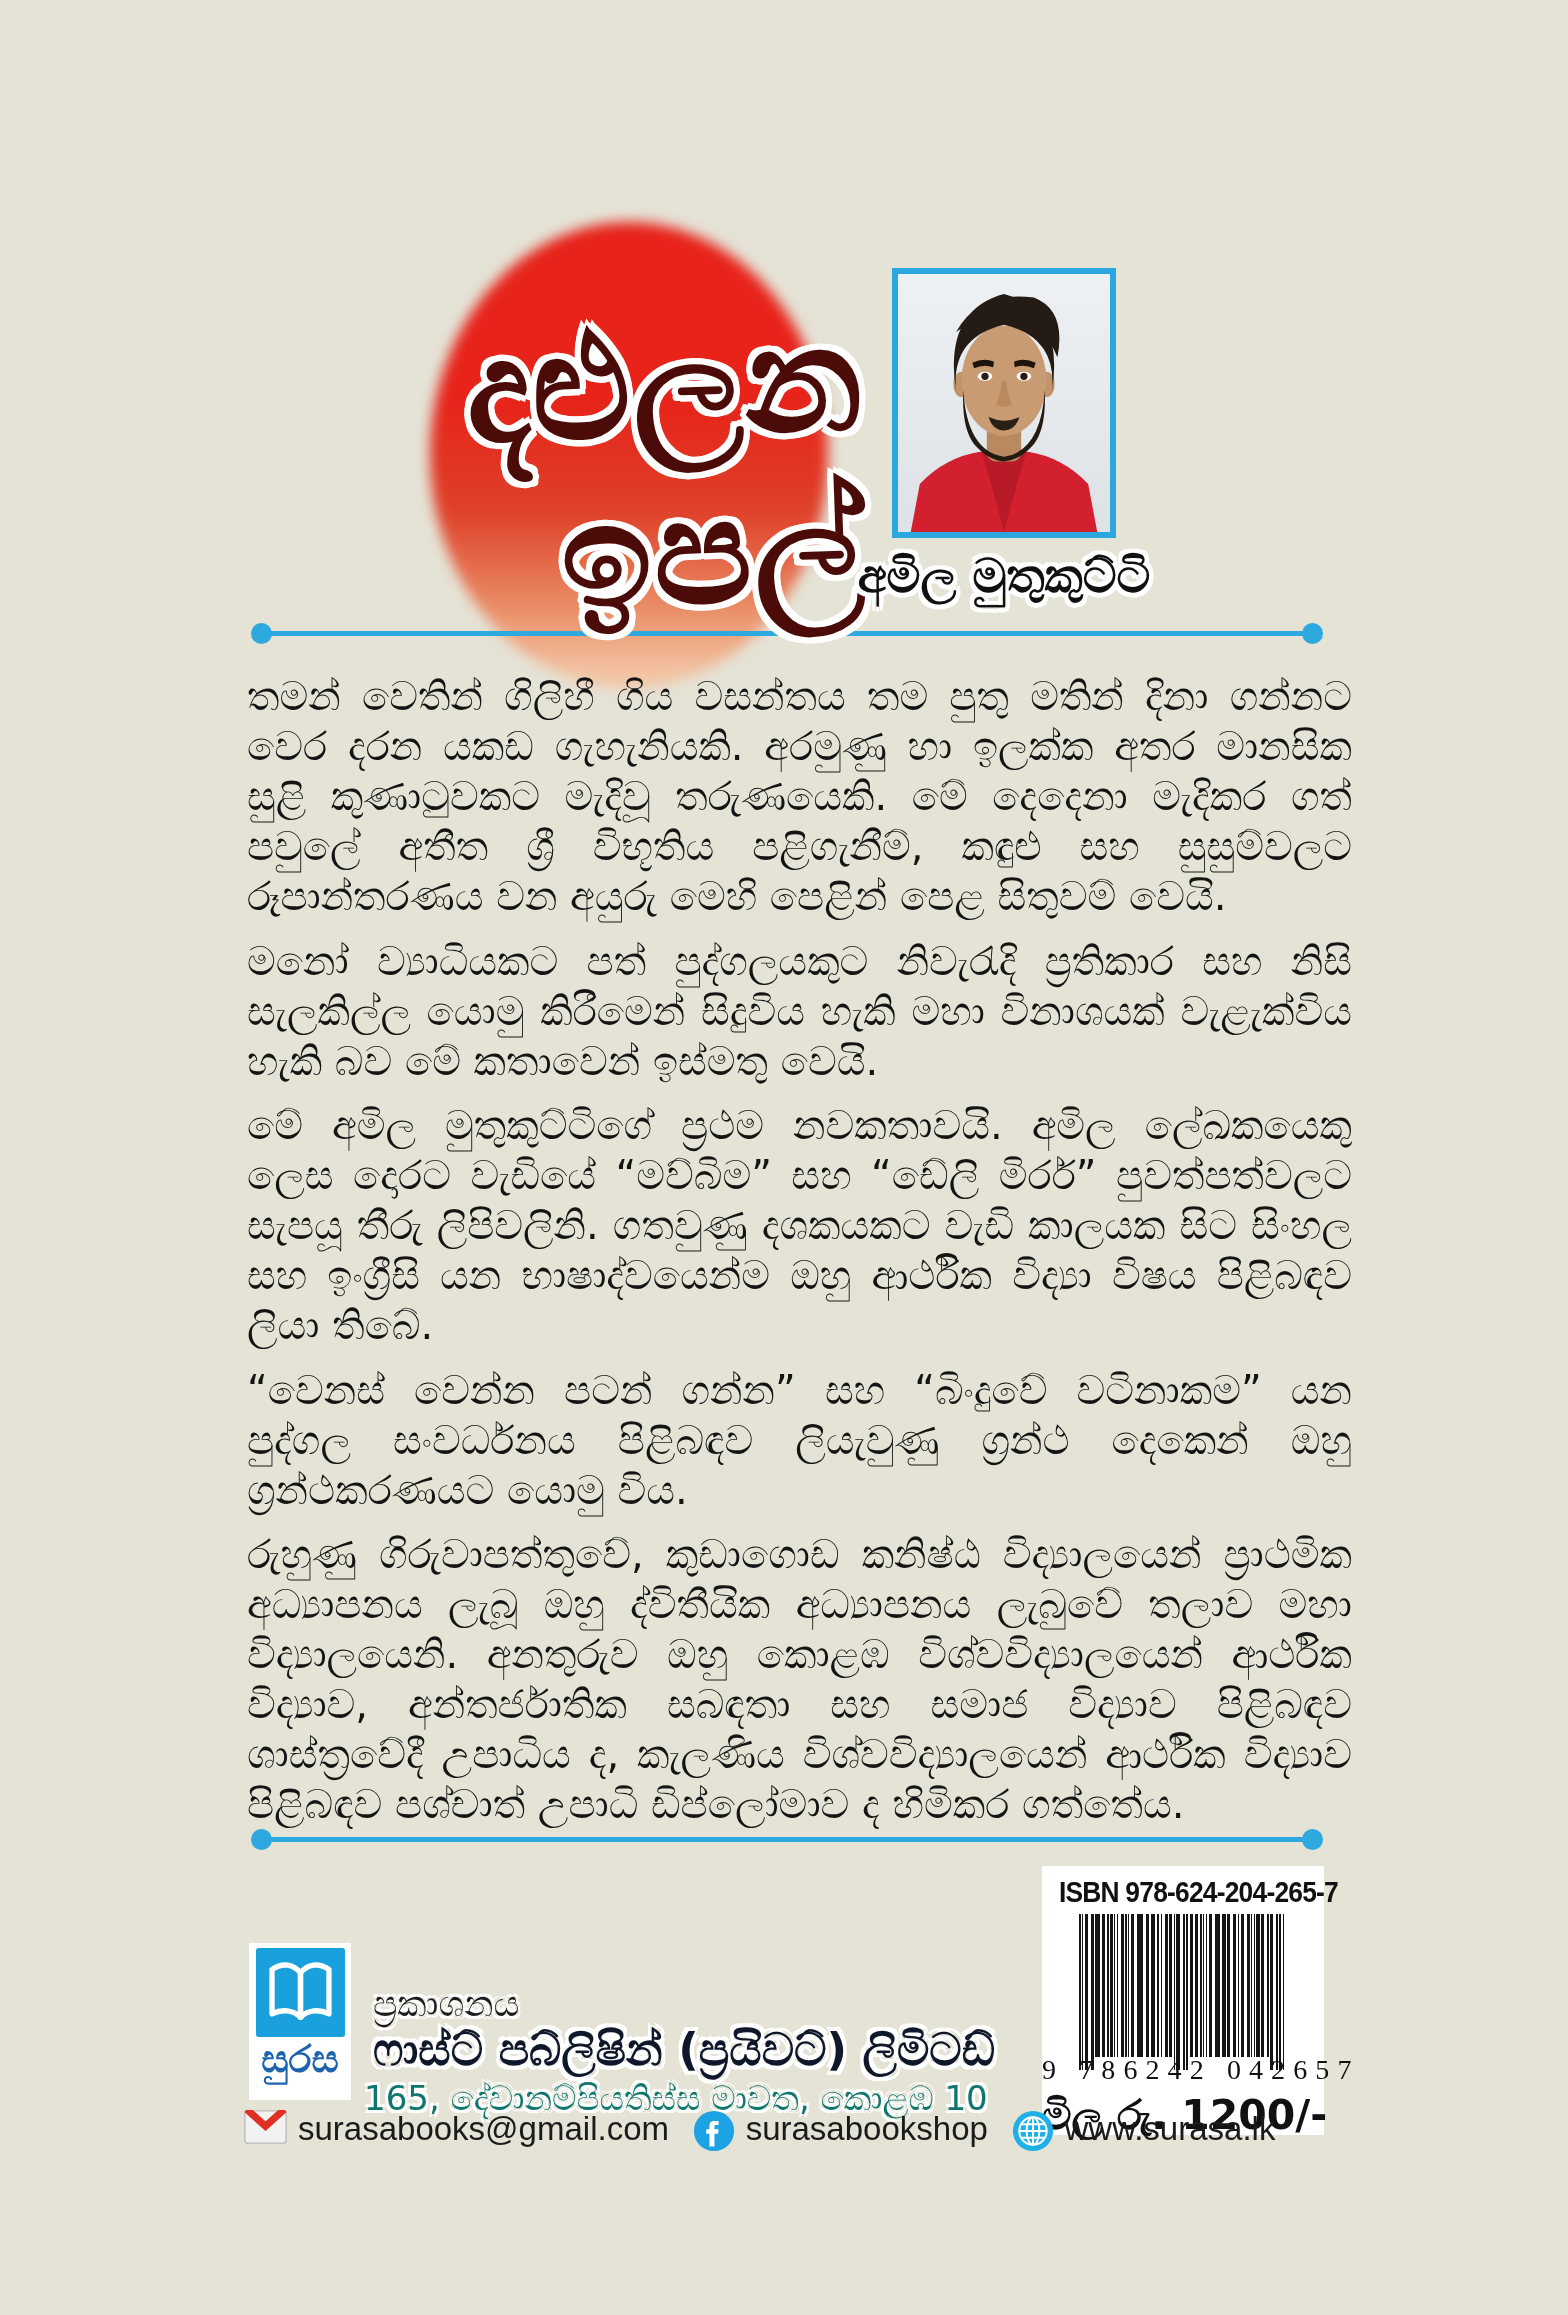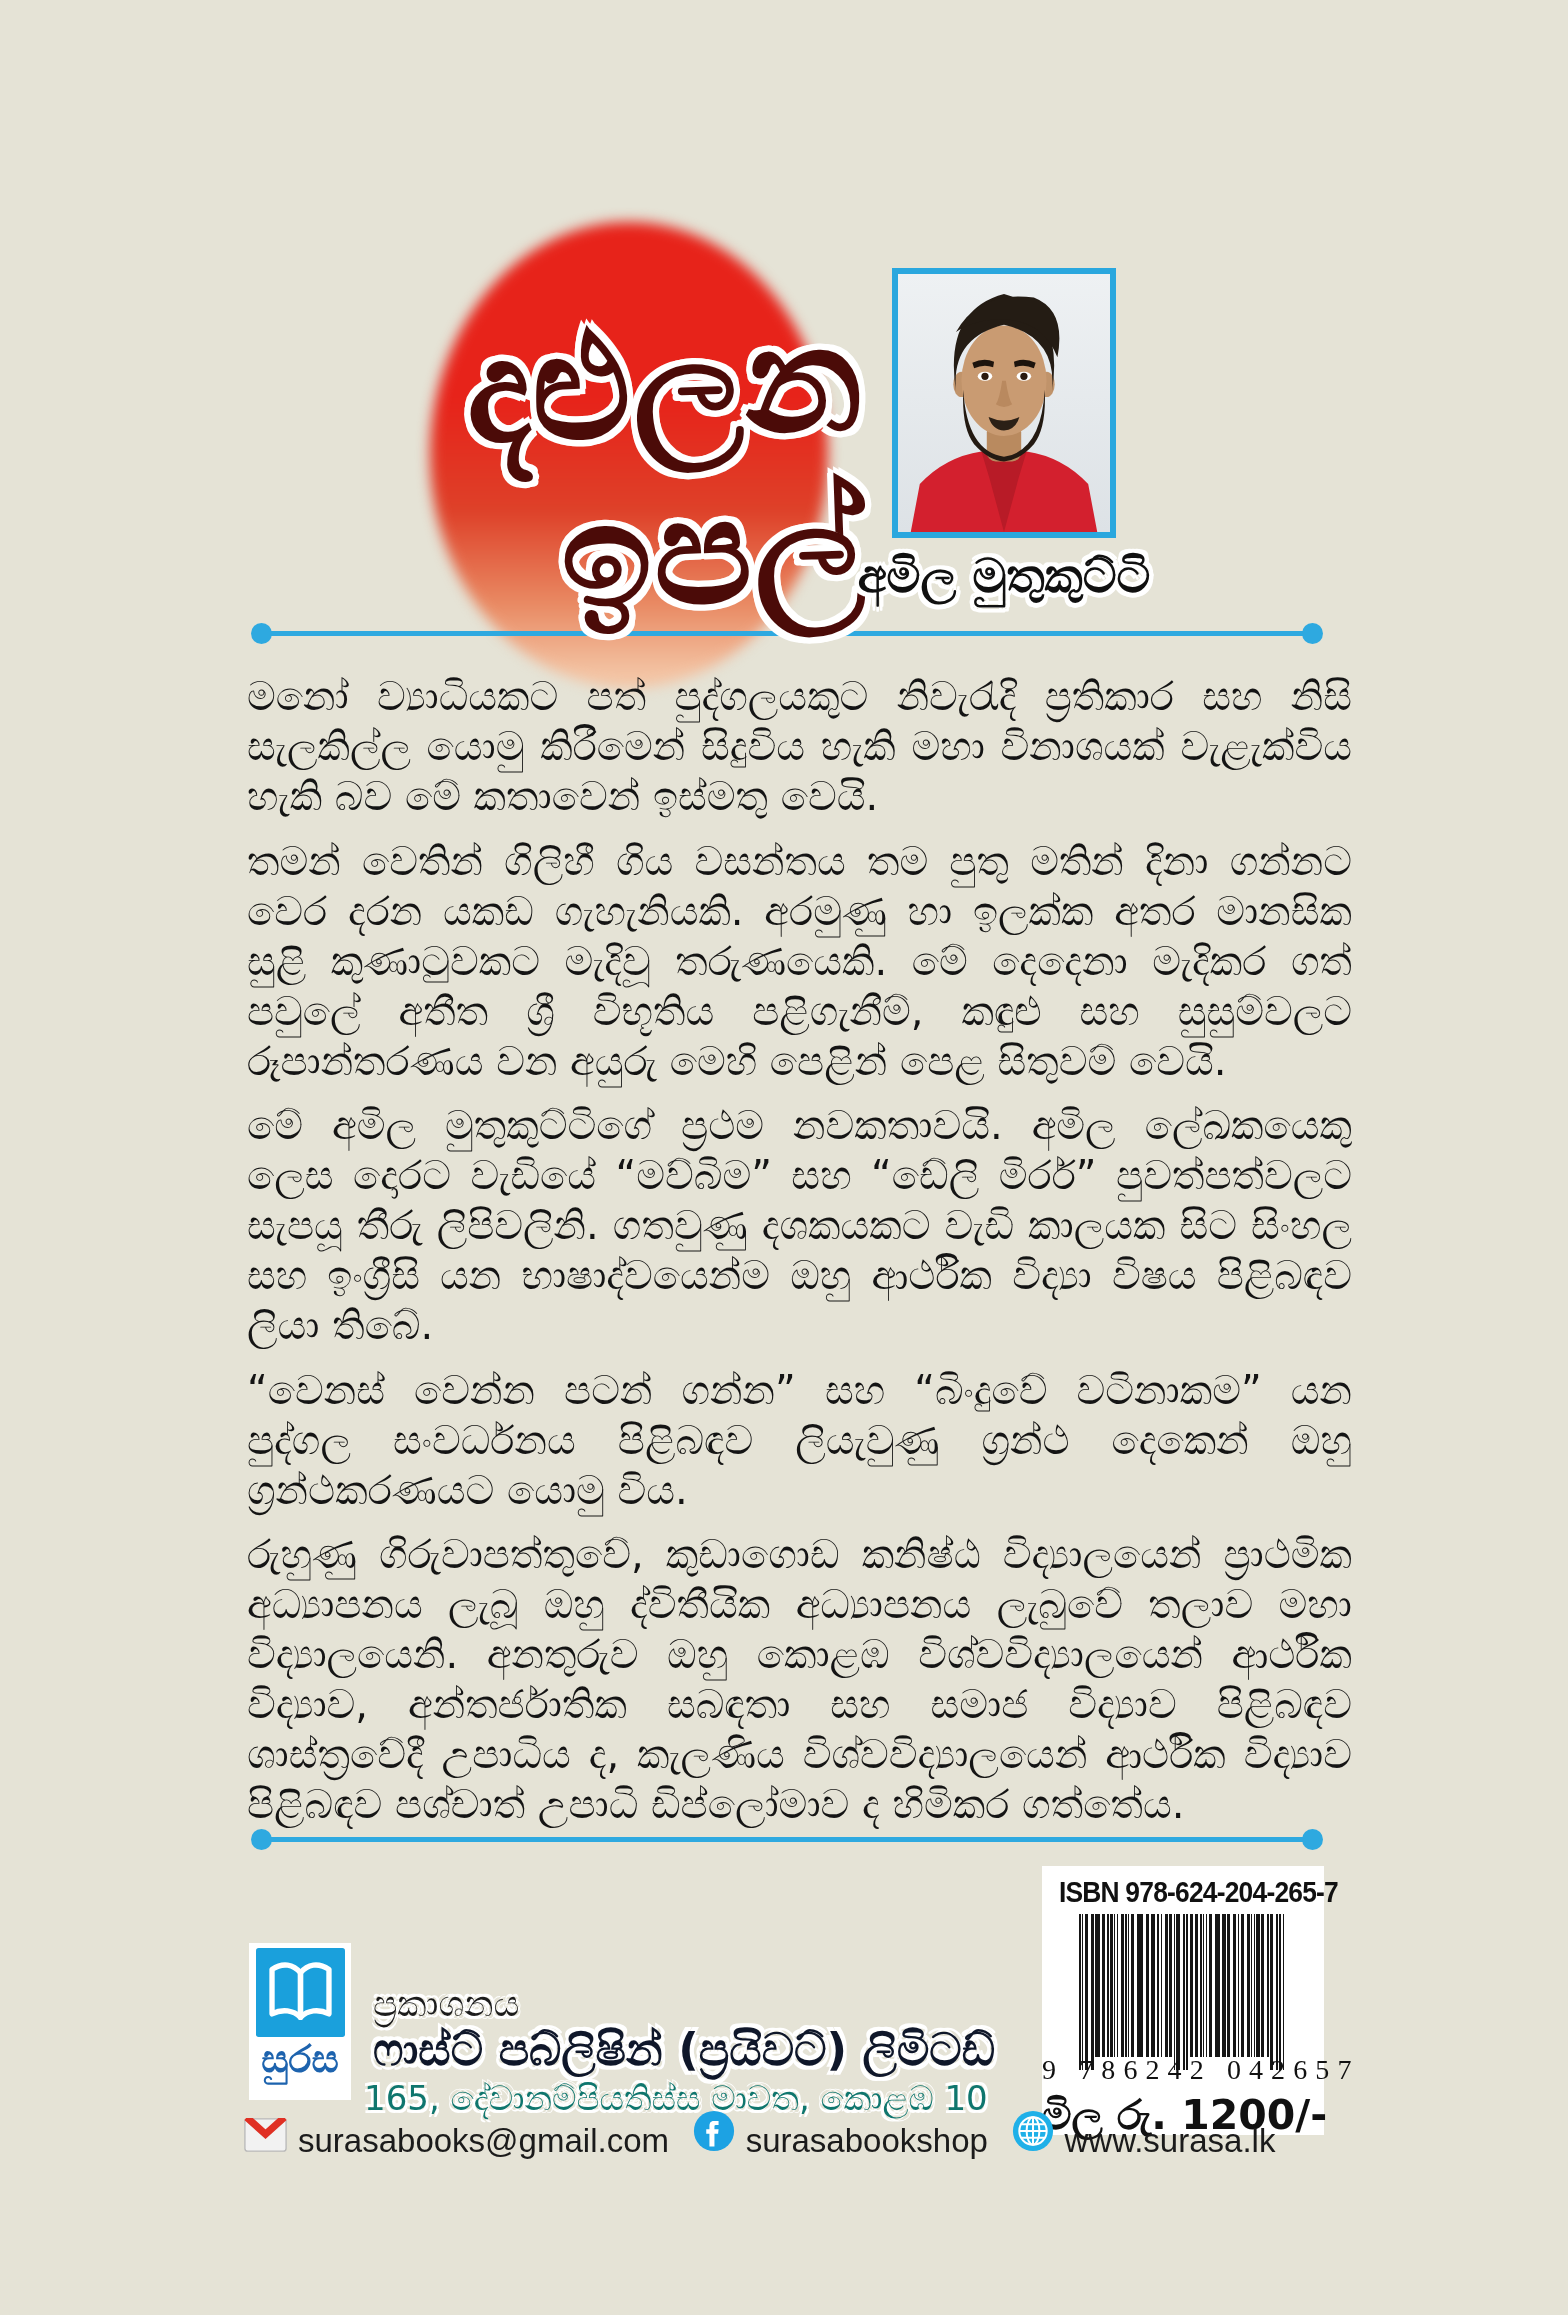--- a/index.html
+++ b/index.html
@@ -58,21 +58,21 @@
     text-align:center;}
   .pub-logo .logo-square{margin:4.5px auto 0 auto;width:89px;height:89px;background:#1aa0dc;border-radius:2.7px;}
   .pub-logo .logo-square svg{display:block;width:100%;height:100%;}
   .pub-logo .logo-word{margin-top:3.6px;font-size:38px;font-weight:bold;color:#1d63ae;line-height:1;}
   .pub-role{position:absolute;left:373px;top:1983px;font-size:36px;color:#1c1c1c;
     text-shadow:-2.7px -2.7px 0 #fff,2.7px -2.7px 0 #fff,-2.7px 2.7px 0 #fff,2.7px 2.7px 0 #fff;}
   .pub-name{position:absolute;left:373px;top:2023px;font-size:45px;font-weight:bold;color:#0f172a;
     text-shadow:-3.6px -3.6px 0 #fff,3.6px -3.6px 0 #fff,-3.6px 3.6px 0 #fff,3.6px 3.6px 0 #fff;white-space:nowrap;}
   .pub-address{position:absolute;left:364px;top:2078px;font-size:34px;color:#0f766e;
     text-shadow:-2.7px -2.7px 0 #fff,2.7px -2.7px 0 #fff,-2.7px 2.7px 0 #fff,2.7px 2.7px 0 #fff;white-space:nowrap;}
-  .contact-row{position:absolute;left:244px;top:2110px;display:flex;align-items:flex-end;gap:11px;
+  .contact-row{position:absolute;left:244px;top:2110px;display:flex;align-items:flex-start;gap:11px;
     font-family:"Liberation Sans",sans-serif;font-size:33px;color:#1b1b1b;}
   .contact-row .icon{flex:none;display:inline-block;}
   .contact-row span.txt{margin-right:12.7px;}
 </style>
 </head>
 <body>
 
 <div class="page">
 
   <div class="red-circle"></div>
@@ -117,22 +117,22 @@
   </div>
 
   <div class="author-name">අමිල මුතුකුට්ටි</div>
 
   <div class="divider divider-top">
     <span class="dot left"></span>
     <span class="dot right"></span>
   </div>
 
   <div class="blurb">
+    <p>තමන් වෙතින් ගිලිහී ගිය වසන්තය තම පුතු මතින් දිනා ගන්නට වෙර දරන යකඩ ගැහැනියකි. අරමුණු හා ඉලක්ක අතර මානසික සුළි කුණාටුවකට මැදිවූ තරුණයෙකි. මේ දෙදෙනා මැදිකර ගත් පවුලේ අතීත ශ්‍රී විභූතිය පළිගැනීම්, කඳුළු සහ සුසුම්වලට රූපාන්තරණය වන අයුරු මෙහි පෙළින් පෙළ සිතුවම් වෙයි.</p>
     <p>මනෝ ව්‍යාධියකට පත් පුද්ගලයකුට නිවැරැදි ප්‍රතිකාර සහ නිසි සැලකිල්ල යොමු කිරීමෙන් සිදුවිය හැකි මහා විනාශයක් වැළැක්විය හැකි බව මේ කතාවෙන් ඉස්මතු වෙයි.</p>
-    <p>තමන් වෙතින් ගිලිහී ගිය වසන්තය තම පුතු මතින් දිනා ගන්නට වෙර දරන යකඩ ගැහැනියකි. අරමුණු හා ඉලක්ක අතර මානසික සුළි කුණාටුවකට මැදිවූ තරුණයෙකි. මේ දෙදෙනා මැදිකර ගත් පවුලේ අතීත ශ්‍රී විභූතිය පළිගැනීම්, කඳුළු සහ සුසුම්වලට රූපාන්තරණය වන අයුරු මෙහි පෙළින් පෙළ සිතුවම් වෙයි.</p>
     <p>මේ අමිල මුතුකුට්ටිගේ ප්‍රථම නවකතාවයි. අමිල ලේඛකයෙකු ලෙස දොරට වැඩියේ “මව්බිම” සහ “ඩේලි මිරර්” පුවත්පත්වලට සැපයූ තීරු ලිපිවලිනි. ගතවුණු දශකයකට වැඩි කාලයක සිට සිංහල සහ ඉංග්‍රීසි යන භාෂාද්වයෙන්ම ඔහු ආර්ථික විද්‍යා විෂය පිළිබඳව ලියා තිබේ.</p>
     <p>“වෙනස් වෙන්න පටන් ගන්න” සහ “බිංදුවේ වටිනාකම” යන පුද්ගල සංවර්ධනය පිළිබඳව ලියැවුණු ග්‍රන්ථ දෙකෙන් ඔහු ග්‍රන්ථකරණයට යොමු විය.</p>
     <p>රුහුණු ගිරුවාපත්තුවේ, කුඩාගොඩ කනිෂ්ඨ විද්‍යාලයෙන් ප්‍රාථමික අධ්‍යාපනය ලැබූ ඔහු ද්විතීයික අධ්‍යාපනය ලැබුවේ තලාව මහා විද්‍යාලයෙනි. අනතුරුව ඔහු කොළඹ විශ්වවිද්‍යාලයෙන් ආර්ථික විද්‍යාව, අන්තර්ජාතික සබඳතා සහ සමාජ විද්‍යාව පිළිබඳව ශාස්ත්‍රවේදී උපාධිය ද, කැලණිය විශ්වවිද්‍යාලයෙන් ආර්ථික විද්‍යාව පිළිබඳව පශ්චාත් උපාධි ඩිප්ලෝමාව ද හිමිකර ගත්තේය.</p>
   </div>
 
   <div class="divider divider-bottom">
     <span class="dot left"></span>
     <span class="dot right"></span>
   </div>
 

